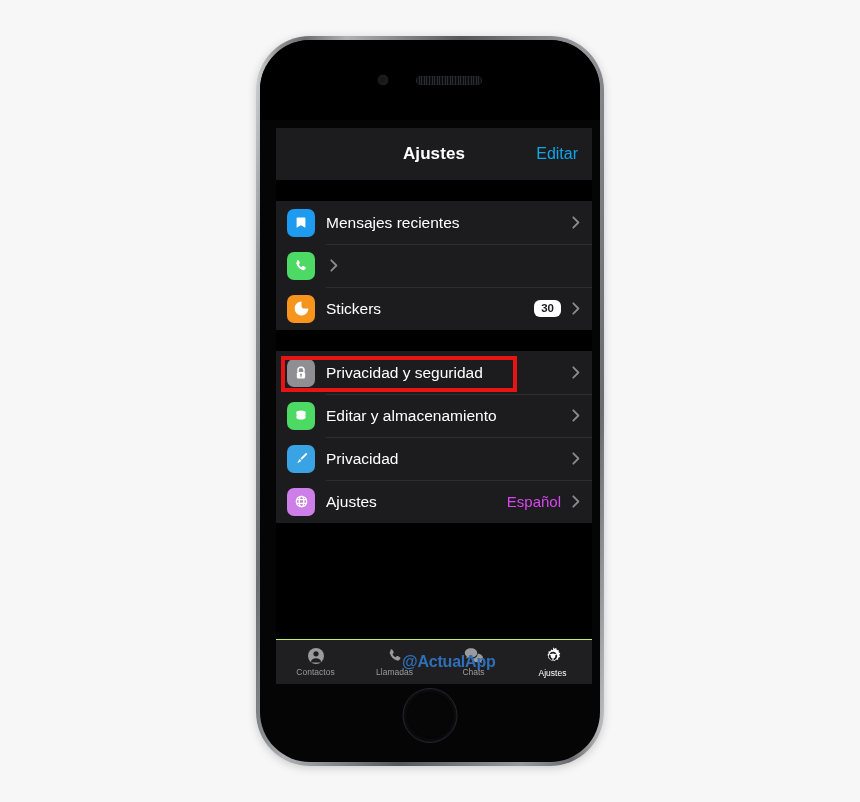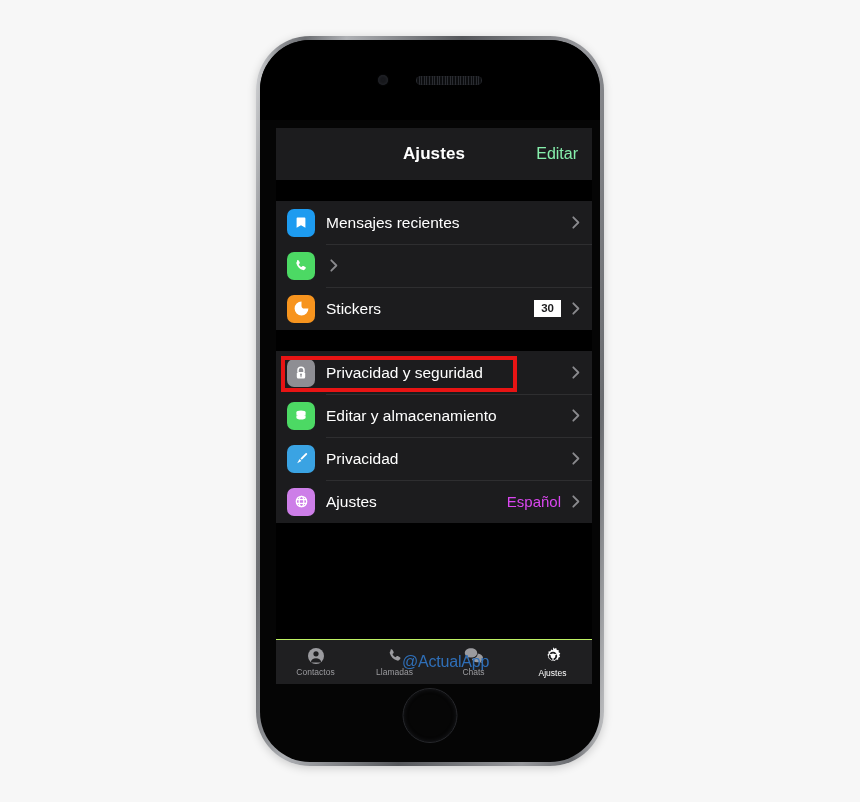--- a/index.html
+++ b/index.html
@@ -65,21 +65,21 @@
     position: relative;
   }
   .nav-title {
     position: absolute; left: 0; right: 0;
     text-align: center;
     font-size: 17px; font-weight: bold; color: #fff;
     letter-spacing: .1px;
   }
   .nav-edit {
     position: absolute; right: 14px;
-    font-size: 16px; color: #86efac;
+    font-size: 16px; color: #0ea5e9;
   }
 
   .gap { height: 21px; background: #000; }
 
   .group { background: #1c1c1e; }
 
   .row {
     position: relative;
     display: flex; align-items: center;
     height: 43px;
@@ -103,21 +103,21 @@
     font-size: 15.5px; color: #fff;
     white-space: nowrap;
   }
   .row-value {
     font-size: 15px; color: #d946ef;
     margin-right: 7px;
   }
   .badge {
     background: #fff; color: #1c1c1e;
     font-size: 11.5px; font-weight: bold;
-    border-radius: 0;
+    border-radius: 6px;
     padding: 1.5px 7px;
     margin-right: 7px;
     line-height: 1.25;
   }
   .chev {
     width: 16px; margin-right: 8px;
     color: #8a8a8e; font-size: 16px;
     display: flex; align-items: center; justify-content: center;
   }
   .chev svg { stroke: #8a8a8e; }
@@ -146,21 +146,21 @@
     align-items: center; justify-content: center;
     gap: 2px;
   }
   .tab-label { font-size: 8.5px; color: #9b9b9f; }
   .tab.active .tab-label { color: #ffffff; }
   .tab svg { display: block; }
 
   .watermark {
     position: absolute;
     left: 126px; bottom: 13px;
-    font-size: 16px; font-weight: normal;
+    font-size: 16px; font-weight: bold;
     color: #2f6fb8;
     letter-spacing: -.2px;
     pointer-events: none;
   }
 
   
   .home-btn {
     position: absolute;
     left: 50%; transform: translateX(-50%);
     bottom: 19px;

